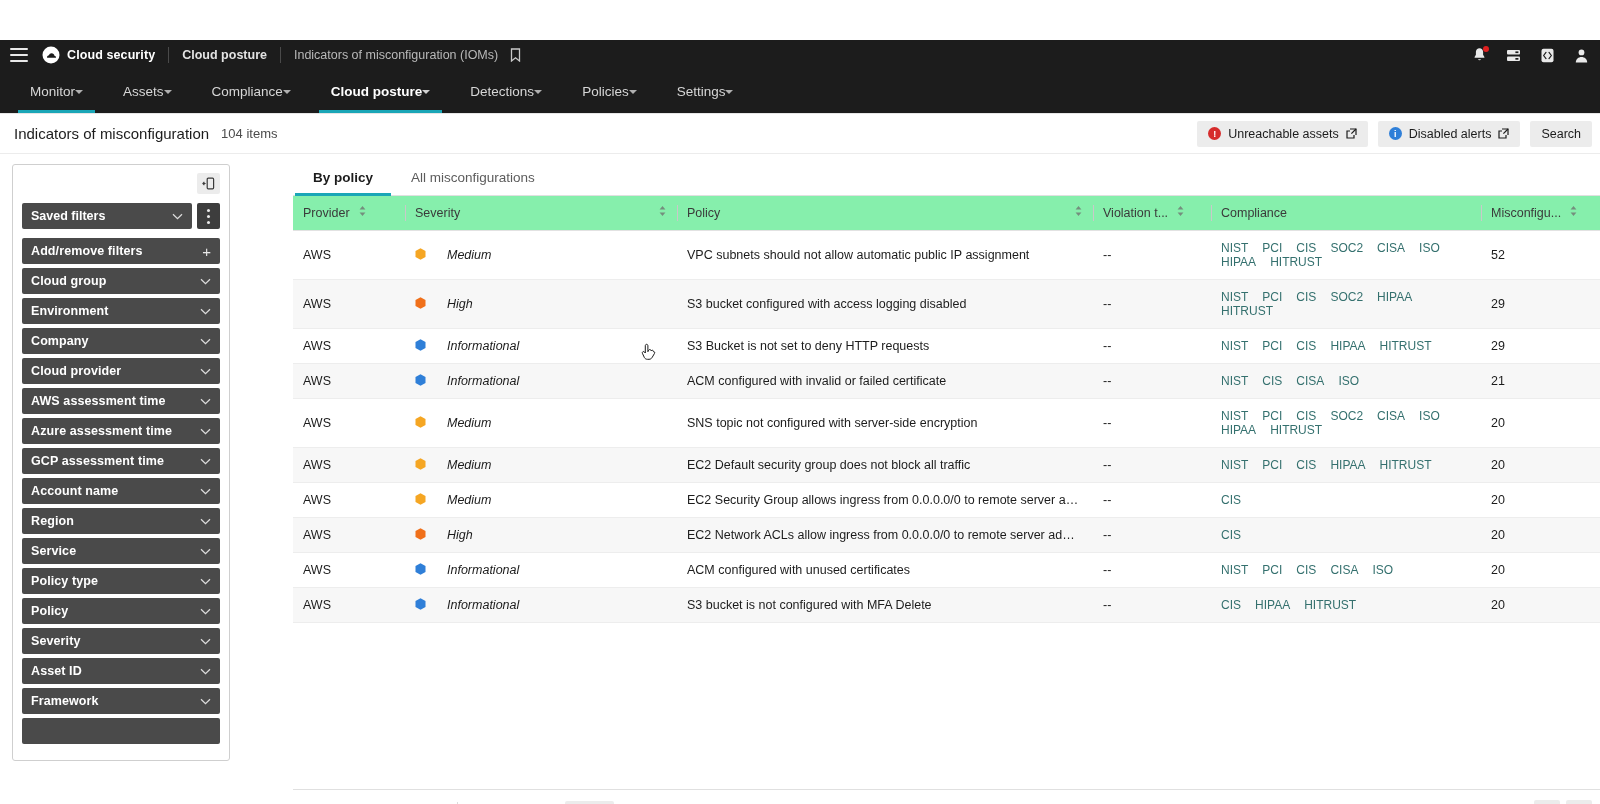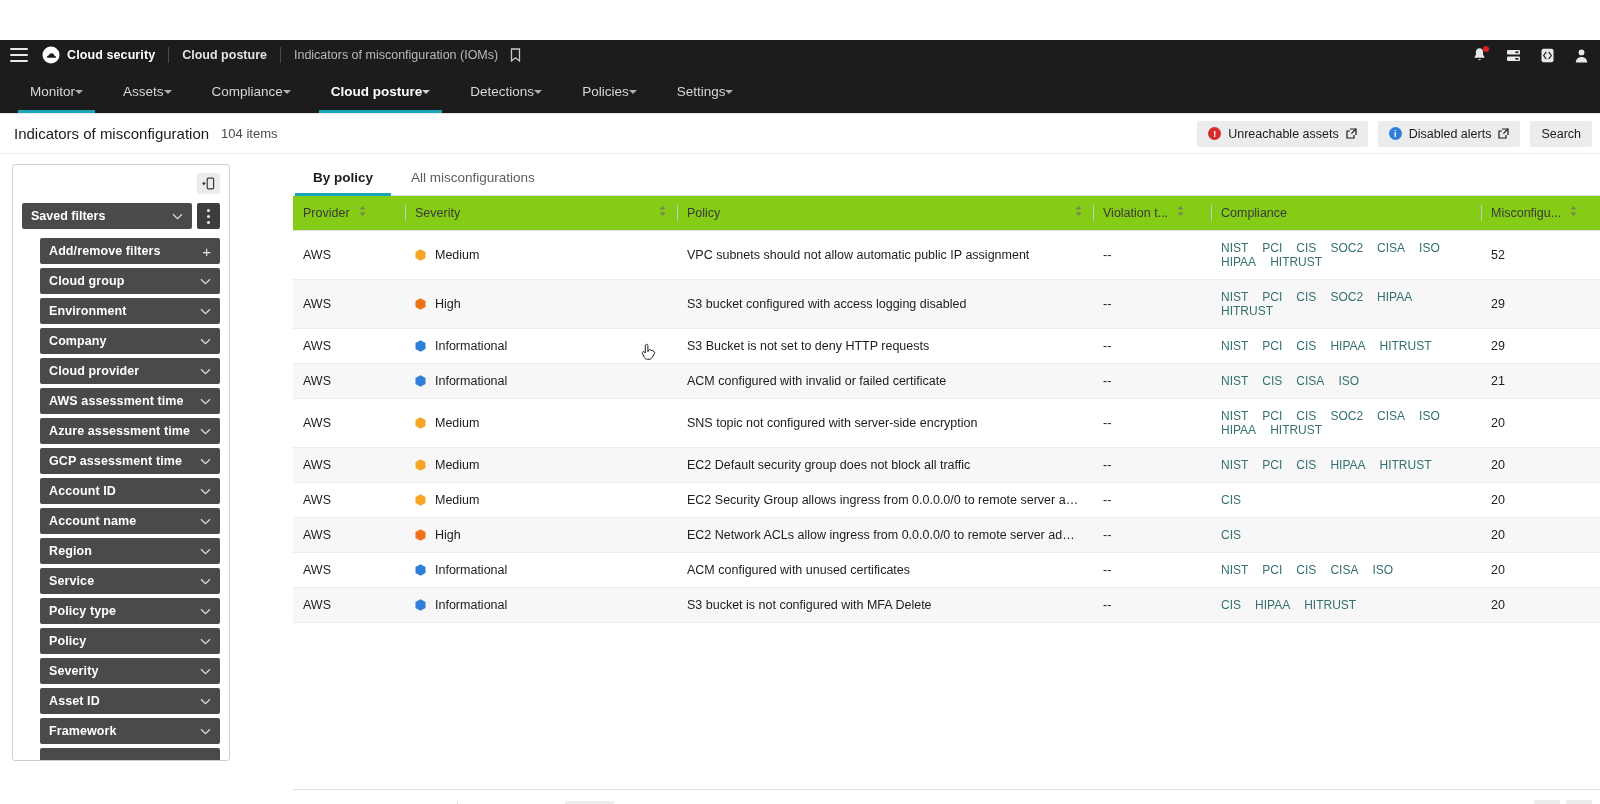--- a/index.html
+++ b/index.html
@@ -112,21 +112,21 @@
     flex: 1; height: 26px; background: #4a4a4a; color: #fff;
     border-radius: 2px; display: flex; align-items: center;
     padding: 0 9px; font-size: 12.5px; font-weight: bold; cursor: pointer;
   }
   .saved-select .chev { margin-left: auto; }
   .kebab {
     width: 23px; height: 26px; background: #3d3d3d; border-radius: 2px;
     display: flex; flex-direction: column; align-items: center; justify-content: center; gap: 3px; cursor: pointer;
   }
   .kebab i { width: 3px; height: 3px; background: #e9e9e9; border-radius: 50%; display: block; }
-  .filter-list { display: flex; flex-direction: column; gap: 4px; margin-left: 18px; }
+  .filter-list { display: flex; flex-direction: column; gap: 4px; }
   .filter-item {
     height: 26px; background: #4a4a4a; color: #fff;
     border-radius: 2px; display: flex; align-items: center;
     padding: 0 9px; font-size: 12.5px; cursor: pointer;
   }
   .filter-item .lbl { font-weight: bold; letter-spacing: .1px; }
   .filter-item .chev { margin-left: auto; }
   .plus { margin-left: auto; font-size: 15px; line-height: 1; color: #e9e9e9; }
   .chev svg { display: block; }
 
@@ -134,41 +134,41 @@
   .main-col { flex: 1; min-width: 0; display: flex; flex-direction: column; padding-left: 10px; }
   .tabs { height: 42px; display: flex; align-items: flex-end; gap: 2px; border-bottom: 1px solid #e0e0e0; padding-left: 2px; }
   .tab {
     padding: 0 18px 10px 18px; font-size: 13.5px; color: #5c5c5c; cursor: pointer; position: relative;
   }
   .tab.active { color: #1c1c1c; font-weight: bold; }
   .tab.active::after { content: ""; position: absolute; left: 0; right: 0; bottom: -1px; height: 3px; background: #1aa6b7; }
 
   table.grid { width: 100%; border-collapse: collapse; table-layout: fixed; }
   table.grid thead th {
-    background: #84cc16;
+    background: #86efac;
     height: 34px;
     font-size: 12.5px; font-weight: normal; color: #3a3a3a;
     text-align: left; padding: 0 10px;
     border-bottom: 1px solid #e2e2e2;
     white-space: nowrap;
     position: relative;
   }
   th .thinner { display: flex; align-items: center; }
   th .sort { margin-left: 8px; opacity: .75; flex: 0 0 auto; }
   th.divided::before {
     content: ""; position: absolute; left: 0; top: 9px; bottom: 9px; width: 1px; background: #c9c9c9;
   }
   table.grid tbody td {
     font-size: 12.5px; color: #1c1c1c;
     padding: 10px;
     vertical-align: middle;
     border-bottom: 1px solid #ededed;
   }
   tbody tr.alt td { background: #f7f7f7; }
-  .sev { display: flex; align-items: center; gap: 9px; }
+  .sev { display: flex; align-items: flex-start; gap: 21px; font-style: italic; }
   .hexi { width: 11px; height: 12px; flex: 0 0 auto; }
   .policy-cell { white-space: nowrap; overflow: hidden; text-overflow: ellipsis; }
   .viol { color: #5c5c5c; }
   .comp-tags { display: flex; flex-wrap: wrap; gap: 0 14px; max-width: 258px; }
   .comp-tags span { color: #34706e; font-size: 12px; cursor: pointer; }
   .num { color: #1c1c1c; }
 
   
   .tfoot {
     height: 46px; border-top: 1px solid #e0e0e0;
@@ -397,28 +397,20 @@
         </div>
         <div class="filter-item">
           <span class="lbl">GCP assessment time</span>
           <span class="chev">
               <svg width="11" height="7" viewBox="0 0 11 7">
                 <path d="M1 1.3 5.5 5.6 10 1.3" fill="none" stroke="#dcdcdc" stroke-width="1.3"></path>
               </svg>
             </span>
         </div>
         <div class="filter-item">
-          <span class="lbl">Account ID</span>
-          <span class="chev">
-              <svg width="11" height="7" viewBox="0 0 11 7">
-                <path d="M1 1.3 5.5 5.6 10 1.3" fill="none" stroke="#dcdcdc" stroke-width="1.3"></path>
-              </svg>
-            </span>
-        </div>
-        <div class="filter-item">
           <span class="lbl">Account name</span>
           <span class="chev">
               <svg width="11" height="7" viewBox="0 0 11 7">
                 <path d="M1 1.3 5.5 5.6 10 1.3" fill="none" stroke="#dcdcdc" stroke-width="1.3"></path>
               </svg>
             </span>
         </div>
         <div class="filter-item">
           <span class="lbl">Region</span>
           <span class="chev">

